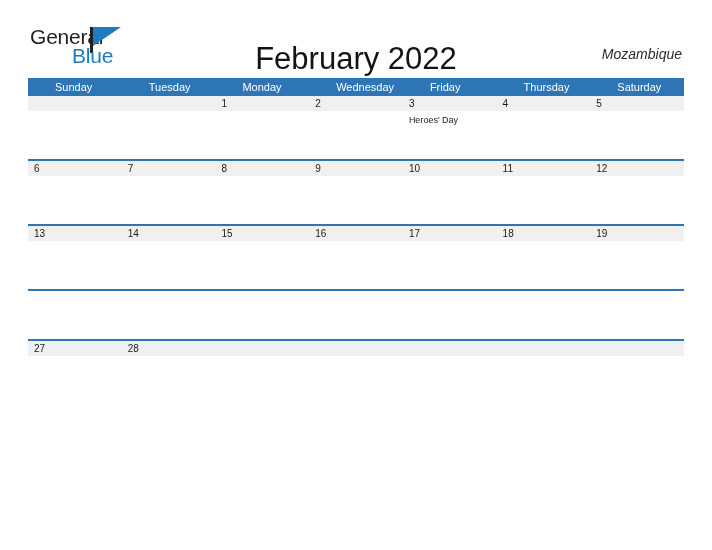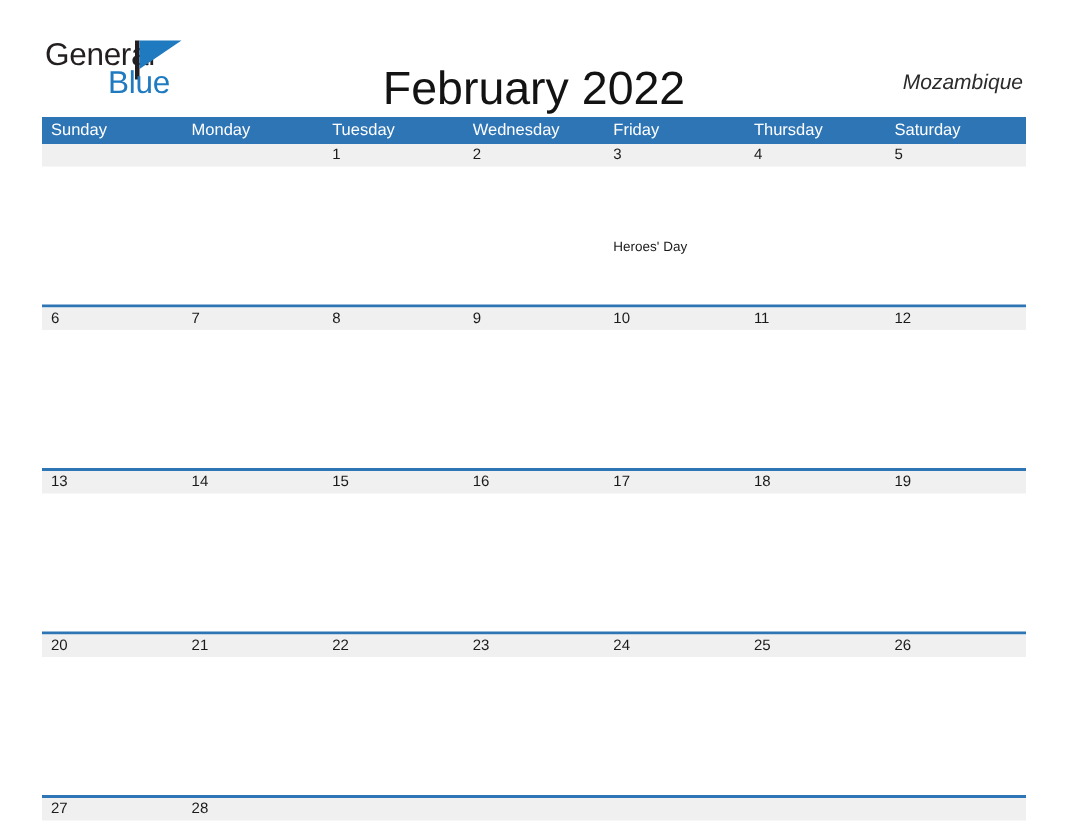--- a/index.html
+++ b/index.html
@@ -122,39 +122,39 @@
   }
   .dow-cell {
     flex: 1 1 0;
     color: #ffffff;
     font-size: 11px;
     line-height: 18px;
     padding-left: 6px;
     box-sizing: border-box;
     white-space: nowrap;
     overflow: hidden;
+    margin-left: 21px;
   }
 
   .week {
     display: block;
     border-top: 2px solid #2e75b6;
   }
   .week:first-of-type {
     border-top: none;
   }
   .week-numbers {
     display: flex;
     background: #f0f0f0;
     height: 15px;
   }
   .week-body {
     display: flex;
     height: 48px;
     background: #ffffff;
-    margin-top: 44px;
   }
   .num-cell {
     flex: 1 1 0;
     font-size: 10px;
     line-height: 15px;
     color: #1a1a1a;
     padding-left: 6px;
     box-sizing: border-box;
   }
   .body-cell {
@@ -195,22 +195,22 @@
     <h1 class="title">February 2022</h1>
 
     <div class="country">Mozambique</div>
 
   </div>
 
   <div class="calendar">
 
     <div class="dow-row">
       <div class="dow-cell">Sunday</div>
+      <div class="dow-cell">Tuesday</div>
       <div class="dow-cell">Monday</div>
-      <div class="dow-cell">Tuesday</div>
       <div class="dow-cell">Wednesday</div>
       <div class="dow-cell">Friday</div>
       <div class="dow-cell">Thursday</div>
       <div class="dow-cell">Saturday</div>
     </div>
 
     <div id="weeks-container">
         <div class="week">
           <div class="week-numbers">
             <div class="num-cell"></div>
@@ -267,29 +267,20 @@
             <div class="body-cell"></div>
             <div class="body-cell"></div>
             <div class="body-cell"></div>
             <div class="body-cell"></div>
             <div class="body-cell"></div>
             <div class="body-cell"></div>
             <div class="body-cell"></div>
           </div>
         </div>
         <div class="week">
-          <div class="week-numbers">
-            <div class="num-cell">20</div>
-            <div class="num-cell">21</div>
-            <div class="num-cell">22</div>
-            <div class="num-cell">23</div>
-            <div class="num-cell">24</div>
-            <div class="num-cell">25</div>
-            <div class="num-cell">26</div>
-          </div>
           <div class="week-body">
             <div class="body-cell"></div>
             <div class="body-cell"></div>
             <div class="body-cell"></div>
             <div class="body-cell"></div>
             <div class="body-cell"></div>
             <div class="body-cell"></div>
             <div class="body-cell"></div>
           </div>
         </div>

